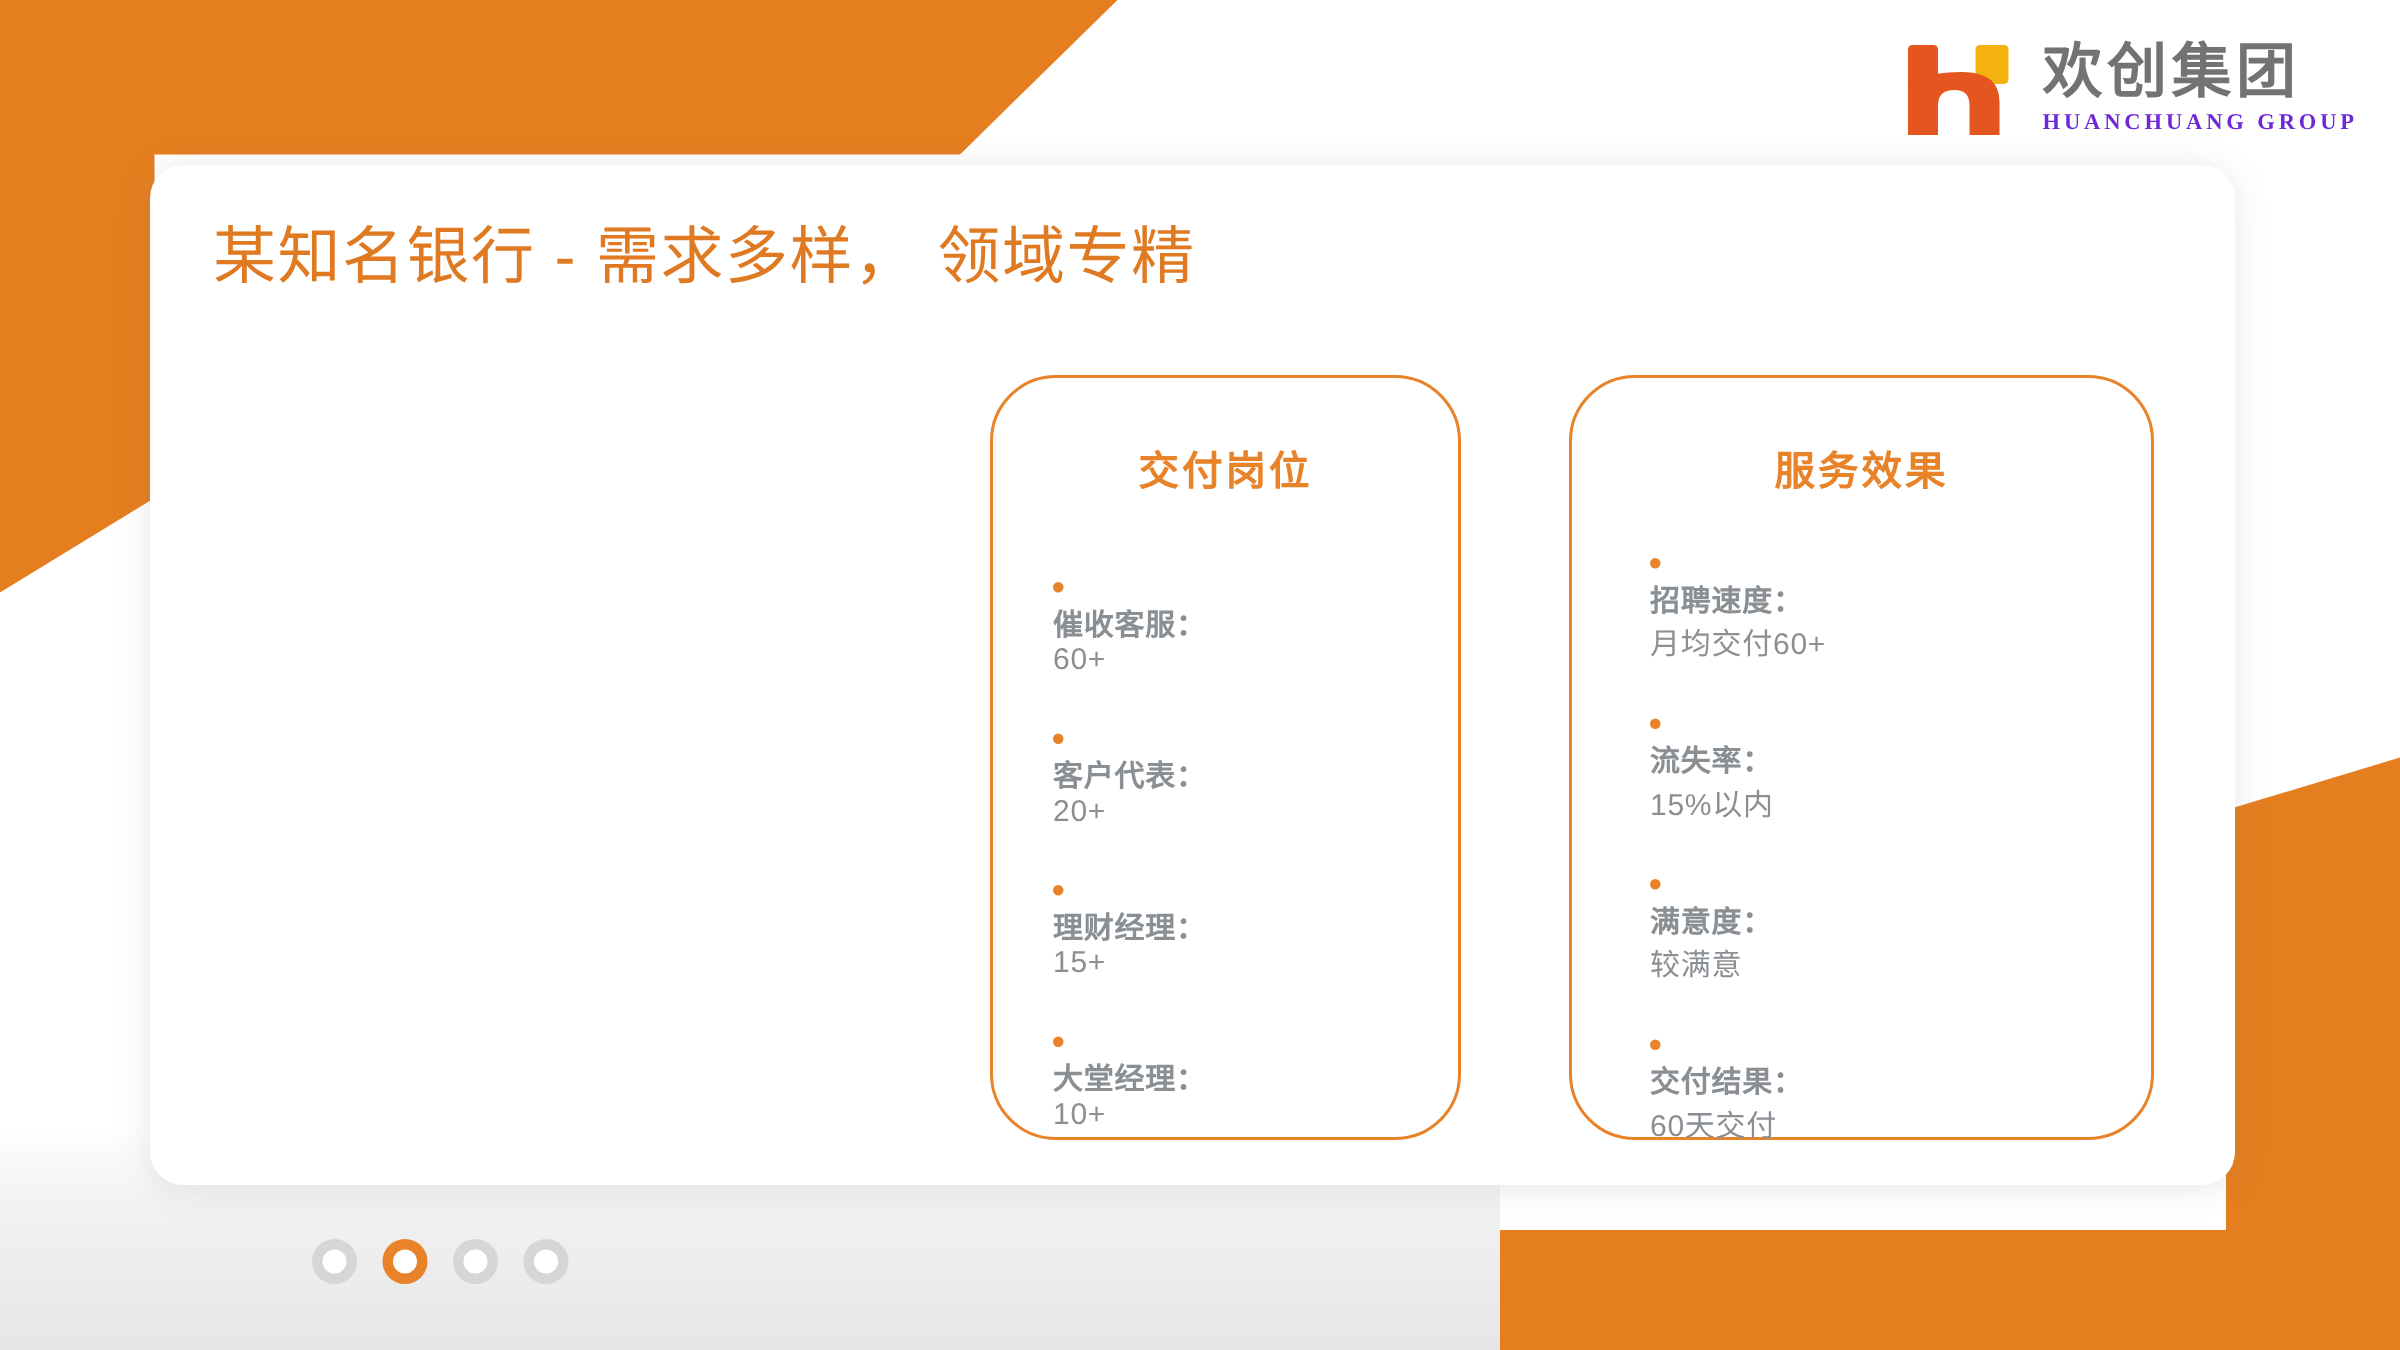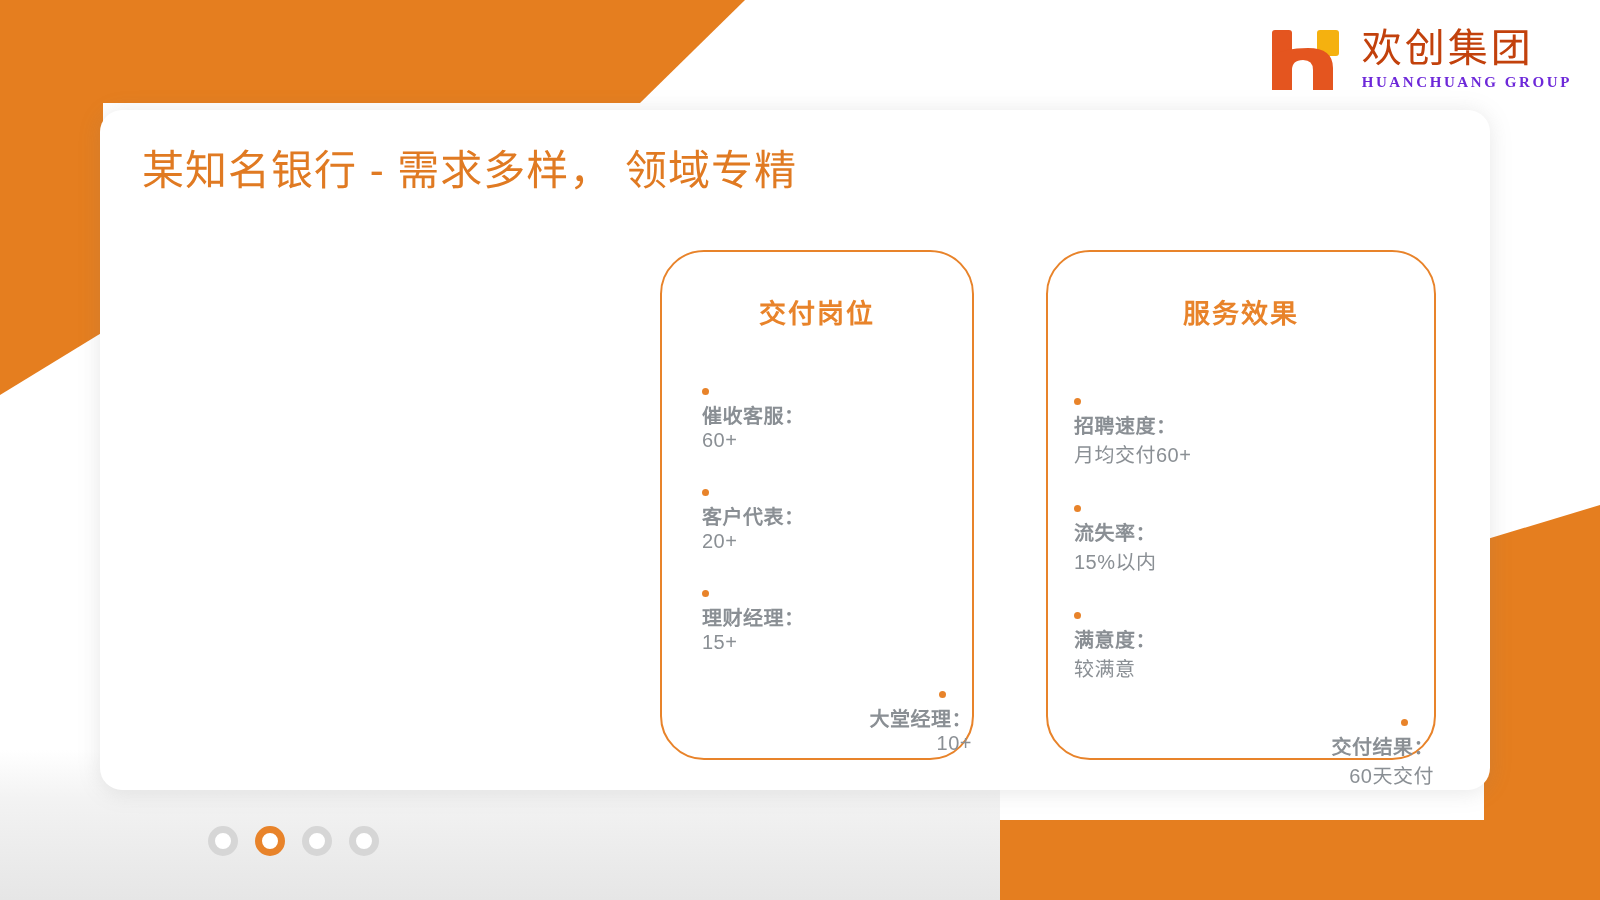--- a/index.html
+++ b/index.html
@@ -71,22 +71,22 @@
     flex: 0 0 auto;
   }
   .logo-words {
     display: flex;
     flex-direction: column;
     align-items: flex-start;
     line-height: 1;
   }
   .logo-cn {
     font-size: 40px;
-    font-weight: normal;
-    color: #c2410c;
+    font-weight: bold;
+    color: #737373;
     letter-spacing: 3px;
     font-family: "Liberation Sans", "DejaVu Sans", sans-serif;
   }
   .logo-en {
     font-size: 15px;
     font-weight: bold;
     color: #6d28d9;
     letter-spacing: 2.6px;
     margin-top: 7px;
     font-family: Liberation Serif, serif;
@@ -148,30 +148,30 @@
     margin-top: 40px;
     letter-spacing: 2px;
   }
 
   .panel-list {
     list-style: none;
     margin: 0;
     padding: 0;
   }
   .panel-1 .panel-list { margin-top: 62px; padding-left: 26px; }
-  .panel-2 .panel-list { margin-top: 72px; padding-left: 12px; }
+  .panel-2 .panel-list { margin-top: 46px; padding-left: 38px; }
 
   .panel-list li {
     display: flex;
     align-items: baseline;
     margin-bottom: 42px;
     white-space: nowrap;
     flex-direction: column;
   }
-  .panel-list li:last-child { margin-bottom: 0; align-items: flex-end; }
+  .panel-list li:last-child { margin-bottom: 0; }
 
   .bullet {
     width: 7px;
     height: 7px;
     border-radius: 50%;
     background: #e8832a;
     flex: 0 0 auto;
     margin-right: 26px;
     position: relative;
     top: -5px;

